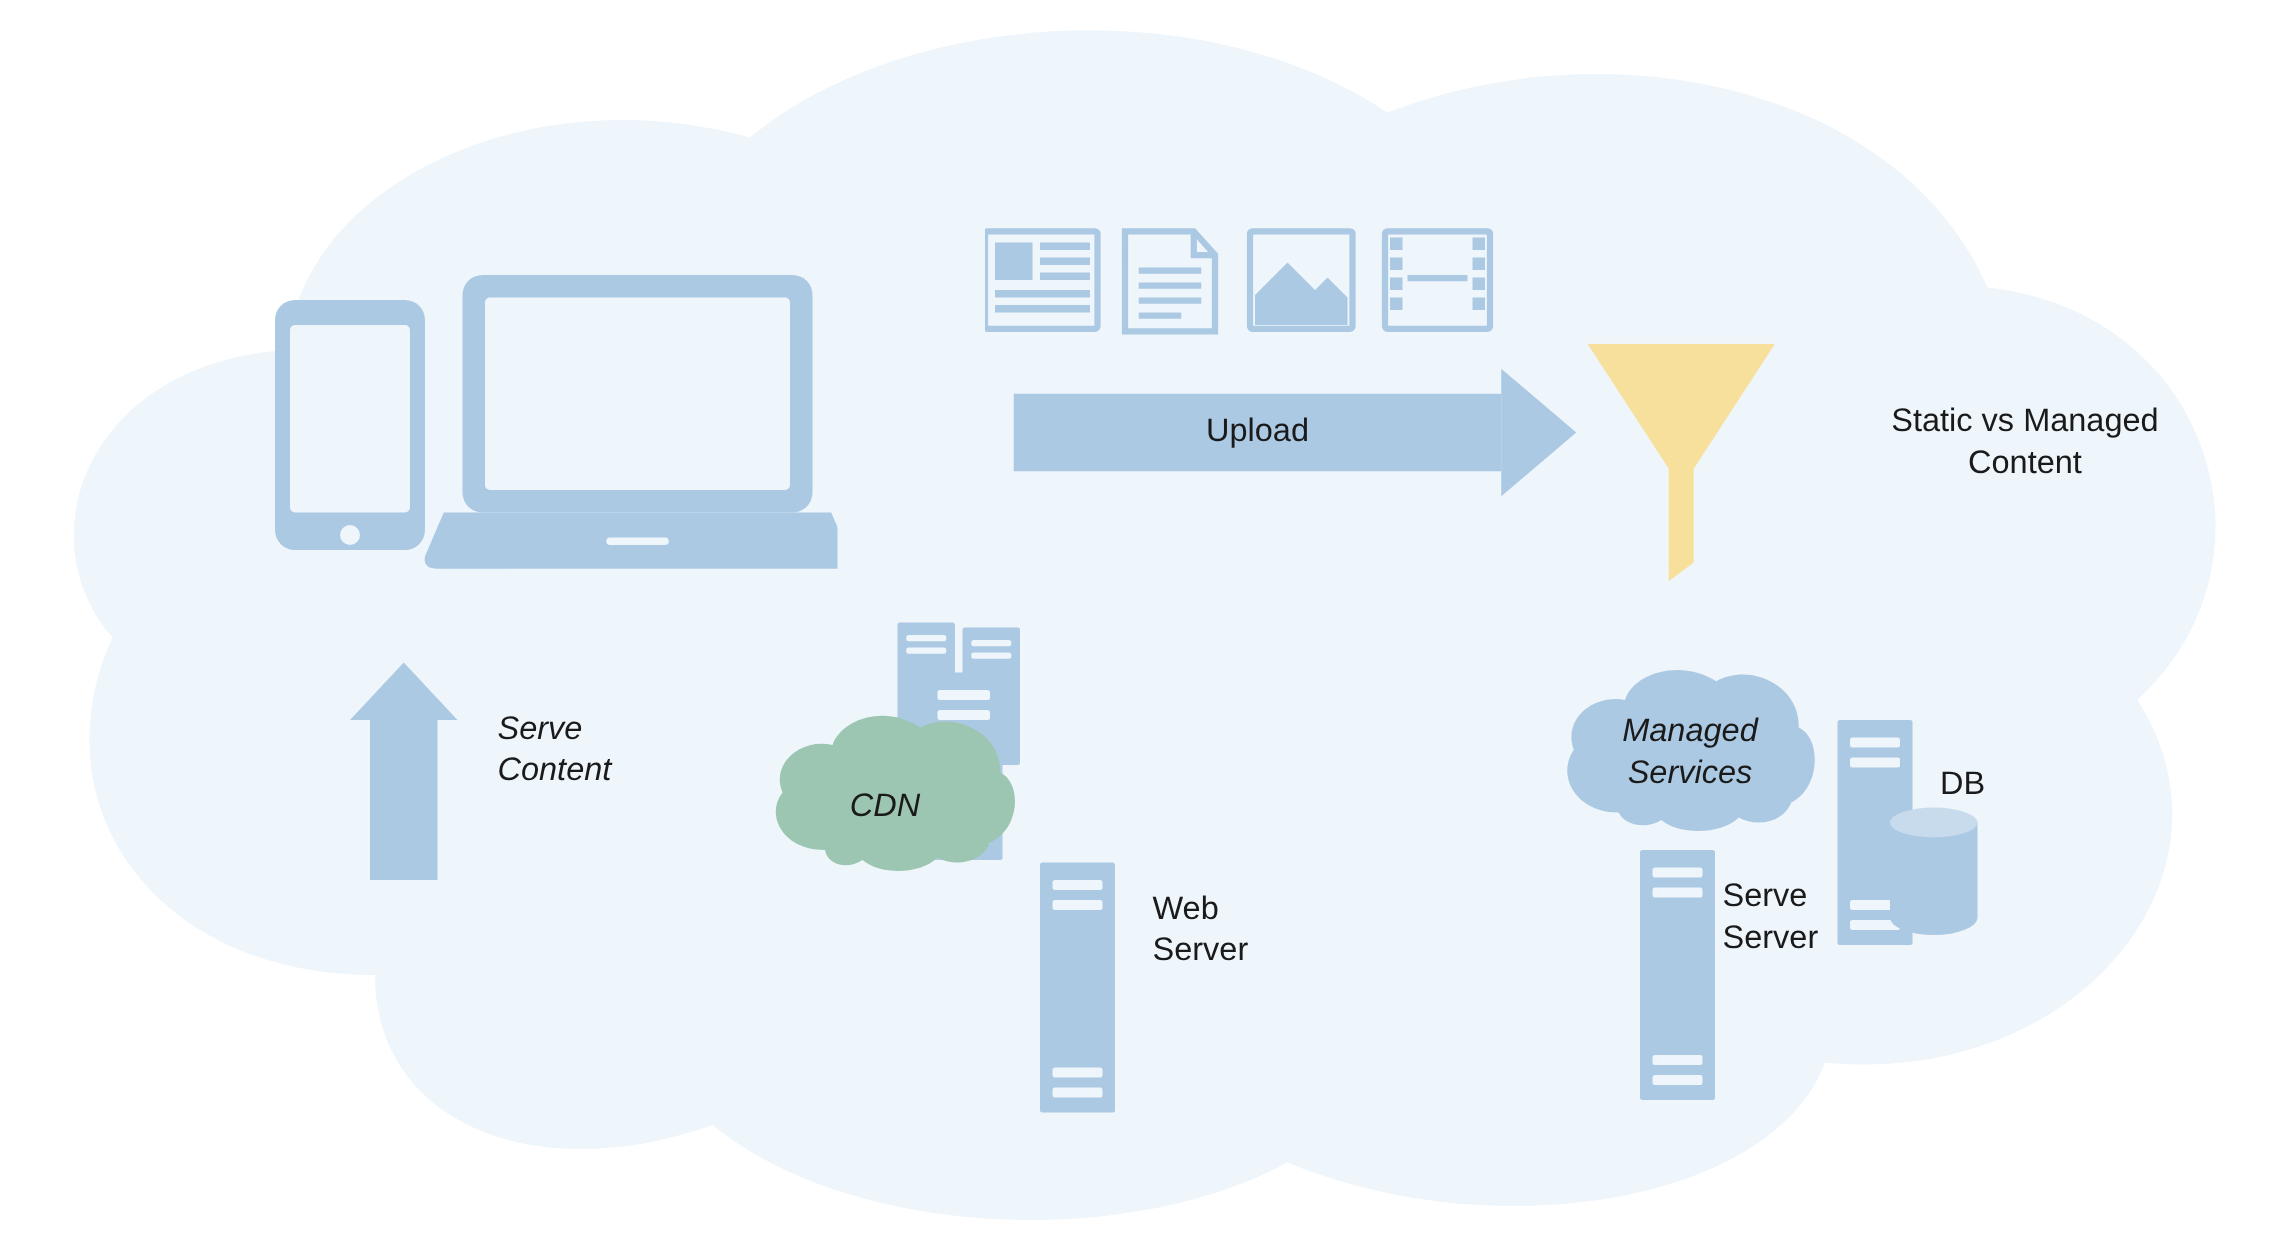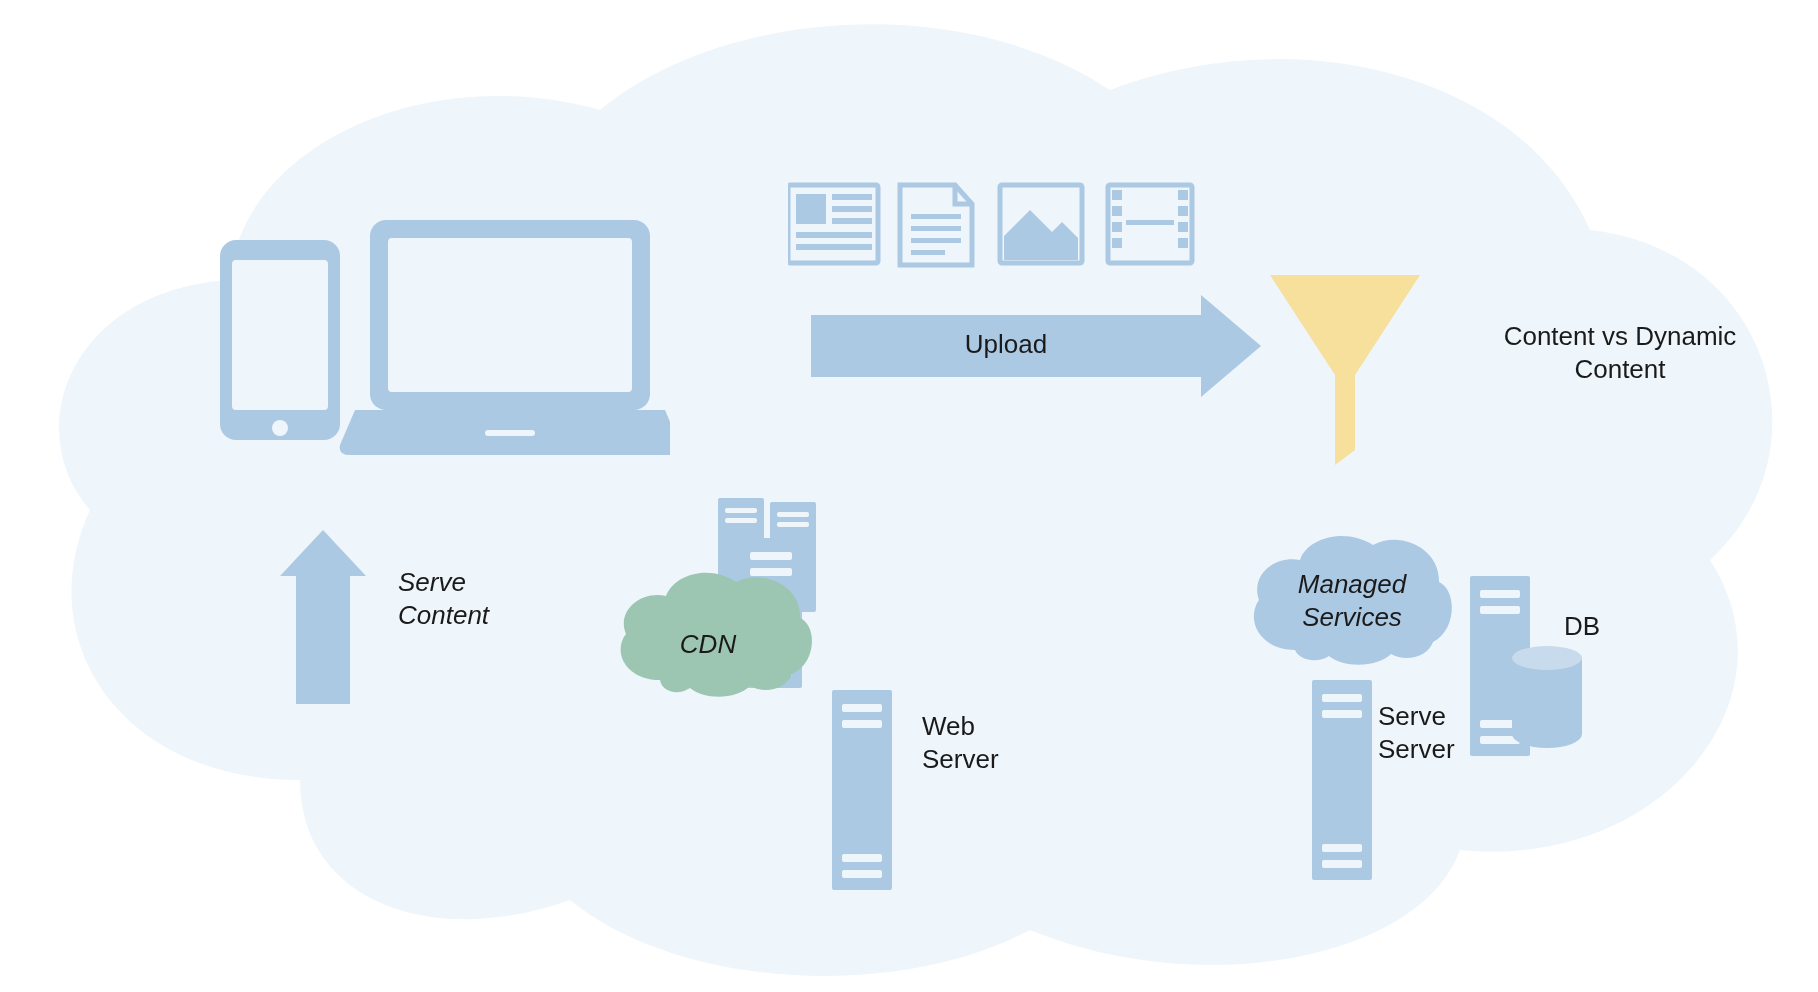--- a/index.html
+++ b/index.html
@@ -208,21 +208,21 @@
     <div class="head"></div>
     <div class="text">Upload</div>
   </div>
 
   <div class="node funnel" style="left:1260px; top:275px;">
     <svg width="170" height="190" viewBox="0 0 170 190">
       <path fill="#f7e09b" d="M10 0 L160 0 L95 100 L95 175 L75 190 L75 100 Z"></path>
     </svg>
   </div>
   <div class="label" style="left:1470px; top:320px; width:300px;">
-    <span>Content vs Dynamic</span><br>
+    <span>Static vs Managed</span><br>
     <span>Content</span>
   </div>
 
   <div class="node" style="left:1245px; top:530px;">
     <svg width="210" height="140" viewBox="0 0 210 140">
       <path fill="#acc9e3" d="
         M50 120
         C15 120 0 90 14 70
         C5 45 30 25 55 30
         C62 8 100 -3 128 15
@@ -236,21 +236,21 @@
   <div class="label" style="left:1287px; top:568px; width:130px;font-style:italic;">
     <span>Managed</span><br>
     <span>Services</span>
   </div>
 
   <div class="server" style="left:1470px; top:576px; height:180px;">
     <span class="bar3"></span>
       <span class="bar4"></span>
   </div>
   <div class="db-cyl" style="left:1512px; top:658px;"></div>
-  <div class="label" style="left:1540px; top:610px; width:60px;text-align:right;">DB</div>
+  <div class="label" style="left:1540px; top:610px; width:60px;">DB</div>
 
   <div class="server" style="left:1312px; top:680px;">
     <span class="bar3"></span>
       <span class="bar4"></span>
   </div>
   <div class="label" style="left:1378px; top:700px; width:100px; text-align:left;">
     <span>Serve</span><br>
     <span>Server</span>
   </div>
 

